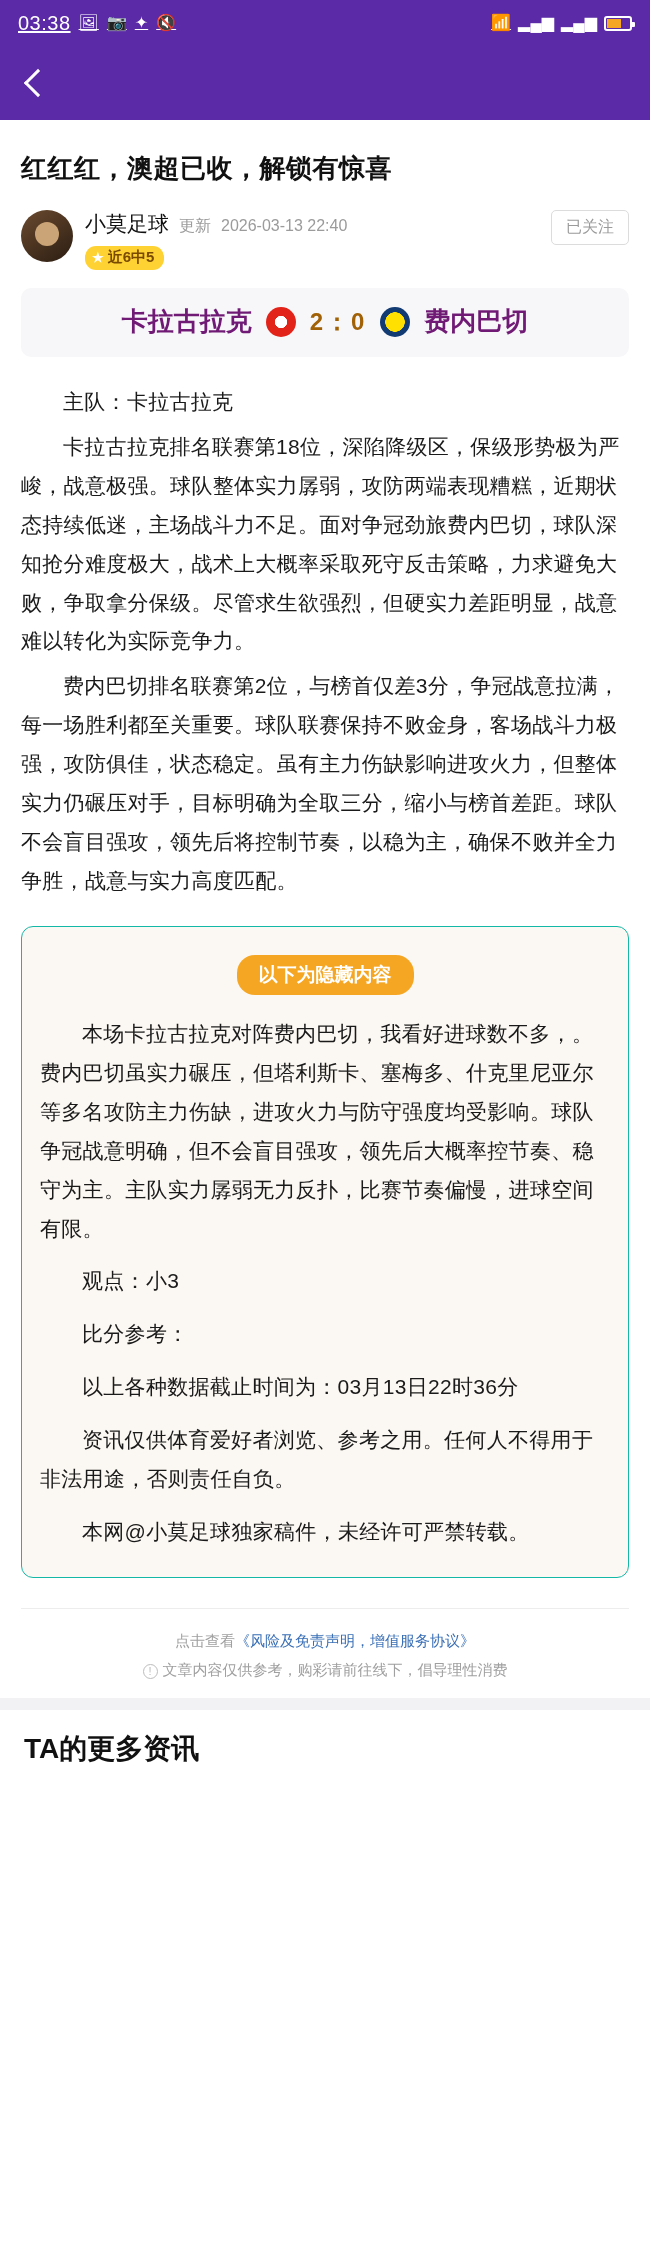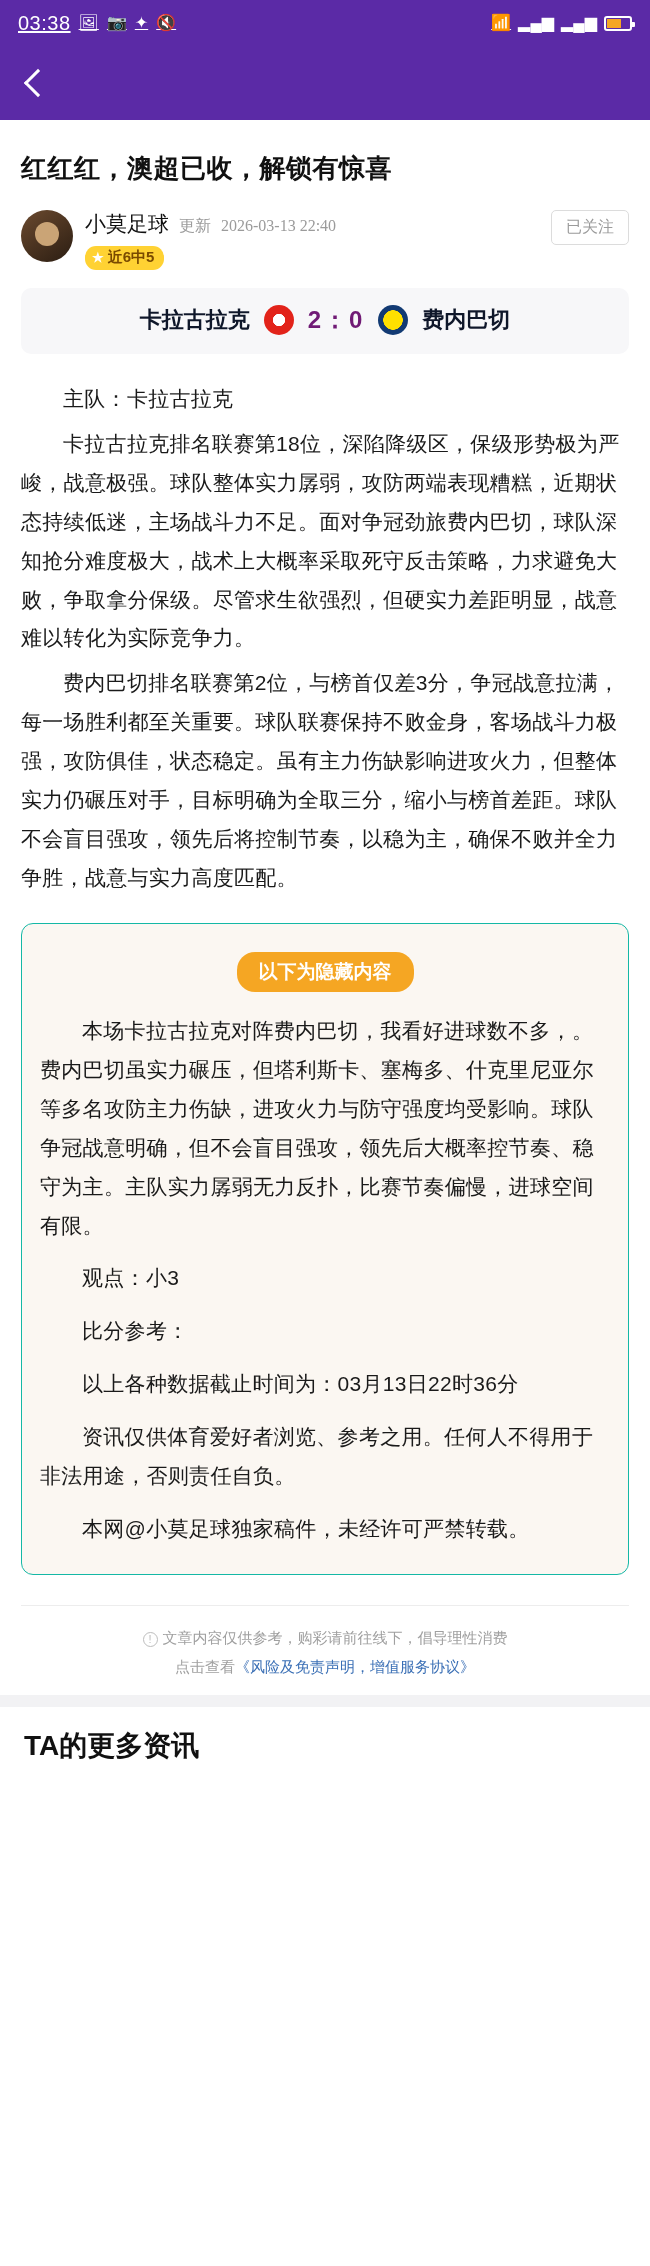--- a/index.html
+++ b/index.html
@@ -86,21 +86,21 @@
   }
   .avatar::after {
     content: "";
     position: absolute; left: 14px; top: 12px;
     width: 24px; height: 24px; border-radius: 50%;
     background: #caa476;
   }
   .author-mid { flex: 1; padding-left: 12px; }
   .author-line1 { display: flex; align-items: baseline; gap: 10px; }
   .author-name { font-size: 21px; font-weight: normal; color: #111; }
-  .update-time { font-size: 16px; color: #9b9b9b; font-family: Liberation Serif, serif; }
+  .update-time { font-size: 16px; color: #9b9b9b; }
   .badge {
     display: inline-flex; align-items: center; gap: 4px;
     margin-top: 8px;
     background: #ffd233;
     color: #7a4a00;
     font-size: 15px;
     border-radius: 11px;
     padding: 2px 10px 3px 7px;
     font-weight: bold;
   }
@@ -124,30 +124,30 @@
     margin-bottom: 26px;
   }
   .match-meta {
     display: flex; align-items: center; justify-content: center;
     gap: 12px; font-size: 16px; color: #6b6b6b; margin-bottom: 12px;
   }
   .match-meta .status { color: #e8361c; }
   .match-row {
     display: flex; align-items: center; justify-content: center; gap: 14px;
   }
-  .team { font-size: 22px; font-weight: bold; color: #0f172a; }
+  .team { font-size: 26px; font-weight: bold; color: #701a75; }
   .team.home { text-align: right; }
   .team.away { text-align: left; }
   .team-logo {
     width: 30px; height: 30px; border-radius: 50%;
     flex: 0 0 30px;
   }
   .logo-home { background: radial-gradient(circle at 50% 50%, #fff 0 28%, #e2231a 30% 100%); }
   .logo-away { background: radial-gradient(circle at 50% 50%, #ffe000 0 45%, #123a73 47% 100%); }
-  .score { font-size: 24px; font-weight: bold; color: #701a75; letter-spacing: 2px; }
+  .score { font-size: 24px; font-weight: bold; color: #a16207; letter-spacing: 2px; }
 
   
   p.para {
     font-size: 21px;
     line-height: 1.85;
     color: #1a1a1a;
     text-indent: 2em;
     margin-bottom: 6px;
     letter-spacing: 0.3px;
   }
@@ -267,23 +267,23 @@
     <p class="para">比分参考：</p>
     <p class="para">以上各种数据截止时间为：03月13日22时36分</p>
     <p class="para">资讯仅供体育爱好者浏览、参考之用。任何人不得用于非法用途，否则责任自负。</p>
     <p class="para">本网@小莫足球独家稿件，未经许可严禁转载。</p>
   </div>
 
   <div class="divider"></div>
 
   <div class="disclaimer">
     <div>
+      <span>点击查看</span><a href="#">《风险及免责声明，增值服务协议》</a>
+    </div>
+    <div>
       <span class="warn-ico">!</span><span>文章内容仅供参考，购彩请前往线下，倡导理性消费</span>
     </div>
-    <div>
-      <span>点击查看</span><a href="#">《风险及免责声明，增值服务协议》</a>
-    </div>
   </div>
 </div>
 
 <div class="block-sep"></div>
 
 <div class="more-title">TA的更多资讯</div>
 
 </body></html>

